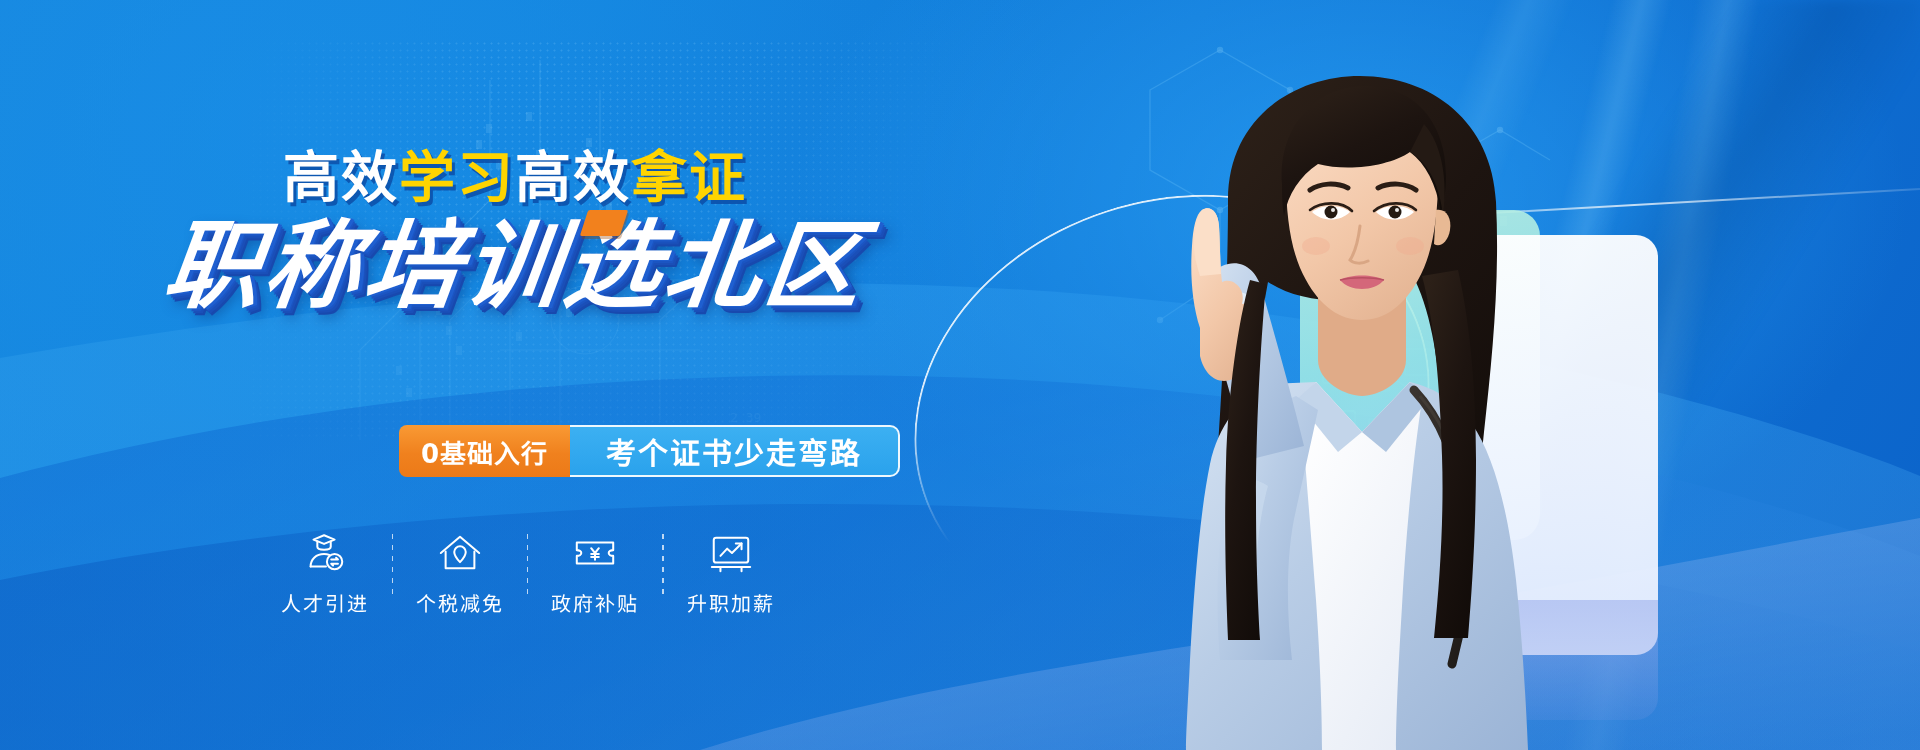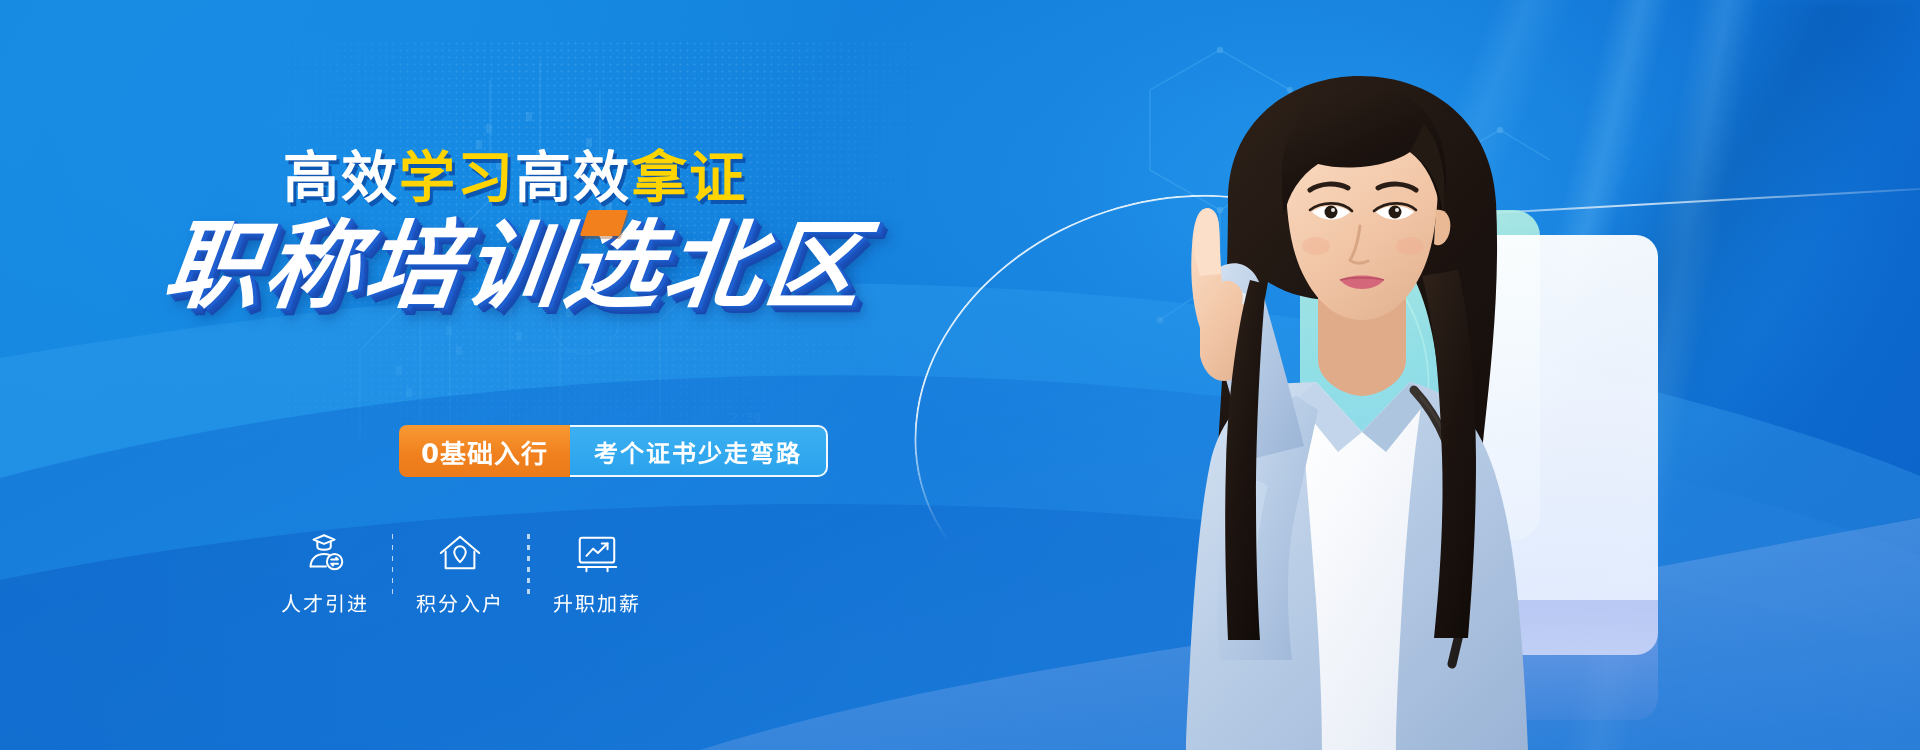--- a/index.html
+++ b/index.html
@@ -142,26 +142,26 @@
   .badge-left{
     display:flex;align-items:center;justify-content:center;
     padding:12px 22px;
     background:linear-gradient(180deg,#f99a34 0%,#f0811e 55%,#ec7a18 100%);
     border-radius:8px 0 0 8px;
     color:#ffffff;font-size:26px;font-weight:bold;letter-spacing:1px;
     font-family:"DejaVu Sans","Liberation Sans",sans-serif;
   }
   .badge-right{
     display:flex;align-items:center;justify-content:center;
-    padding:0 24px;
+    padding:0 36px;
     background:linear-gradient(180deg,#3cb0f2 0%,#2aa2ec 100%);
     border:2px solid rgba(255,255,255,.92);
     border-left:none;
     border-radius:0 10px 10px 0;
-    color:#ffffff;font-size:24px;font-weight:bold;letter-spacing:2px;
+    color:#ffffff;font-size:30px;font-weight:bold;letter-spacing:2px;
     font-family:"DejaVu Sans","Liberation Sans",sans-serif;
   }
 
   
   .features{
     position:absolute;left:258px;top:530px;
     display:flex;align-items:flex-start;
   }
   .feature{
     width:134px;display:flex;flex-direction:column;align-items:center;
@@ -474,25 +474,36 @@
 
       <div class="divider"></div>
 
       <div class="feature">
         <svg class="feature-icon" viewBox="0 0 48 48" fill="none" stroke="#ffffff" stroke-width="2.1" stroke-linecap="round" stroke-linejoin="round">
           <path d="M4 24 L24 7 L44 24"></path>
           <path d="M9 22.5 L9 40 L39 40 L39 22.5"></path>
           <path d="M24 17 C20.7 17 18 19.7 18 23 C18 27.4 24 33.5 24 33.5 C24 33.5 30 27.4 30 23 C30 19.7 27.3 17 24 17 Z"></path>
           <circle cx="24" cy="23" r="2.4" fill="#1179d8" stroke="none"></circle>
         </svg>
-        <div class="feature-label">积分入户</div>
+        <div class="feature-label">个税减免</div>
       </div>
 
       <div class="divider"></div>
 
+      <div class="feature">
+        <svg class="feature-icon" viewBox="0 0 48 48" fill="none" stroke="#ffffff" stroke-width="2.1" stroke-linecap="round" stroke-linejoin="round">
+          <path d="M5 13 L43 13 L43 21 C40.4 21 38.3 22.3 38.3 24 C38.3 25.7 40.4 27 43 27 L43 35 L5 35 L5 27
+                   C7.6 27 9.7 25.7 9.7 24 C9.7 22.3 7.6 21 5 21 Z"></path>
+          <path d="M20 19 L24 24 L28 19"></path>
+          <path d="M24 24 L24 31"></path>
+          <path d="M20 25 L28 25"></path>
+          <path d="M20 28.2 L28 28.2"></path>
+        </svg>
+        <div class="feature-label">政府补贴</div>
+      </div>
 
       <div class="divider"></div>
 
 
       <div class="divider"></div>
 
       <div class="feature">
         <svg class="feature-icon" viewBox="0 0 48 48" fill="none" stroke="#ffffff" stroke-width="2.1" stroke-linecap="round" stroke-linejoin="round">
           <rect x="6" y="8" width="36" height="26" rx="2.5"></rect>
           <path d="M13 27 L20 19.5 L25 24 L35 14"></path>

